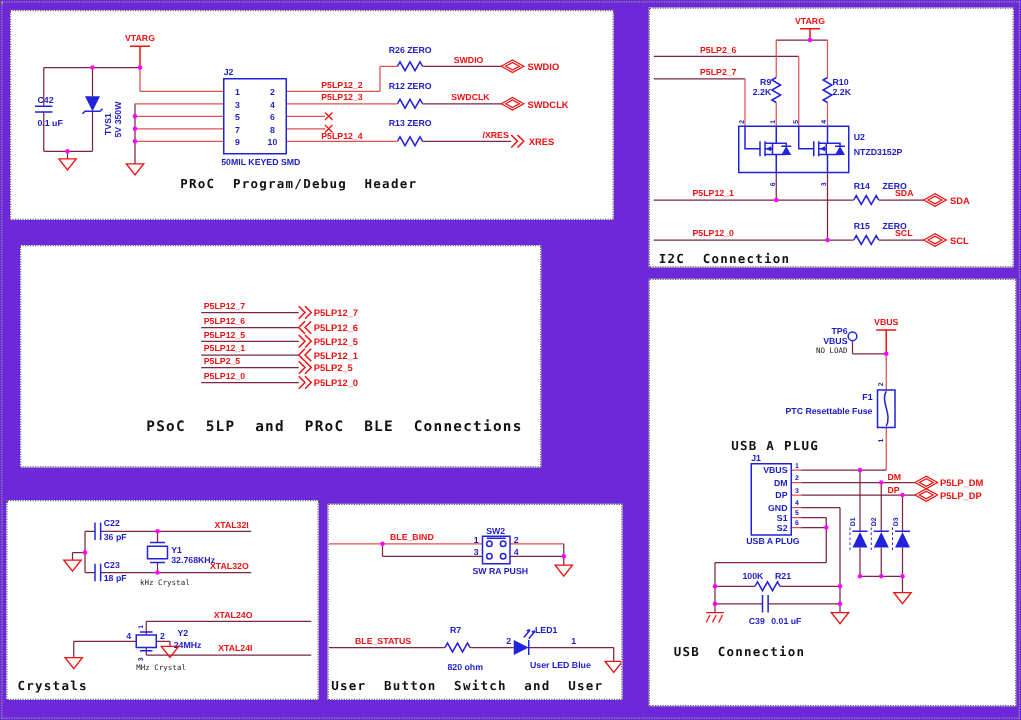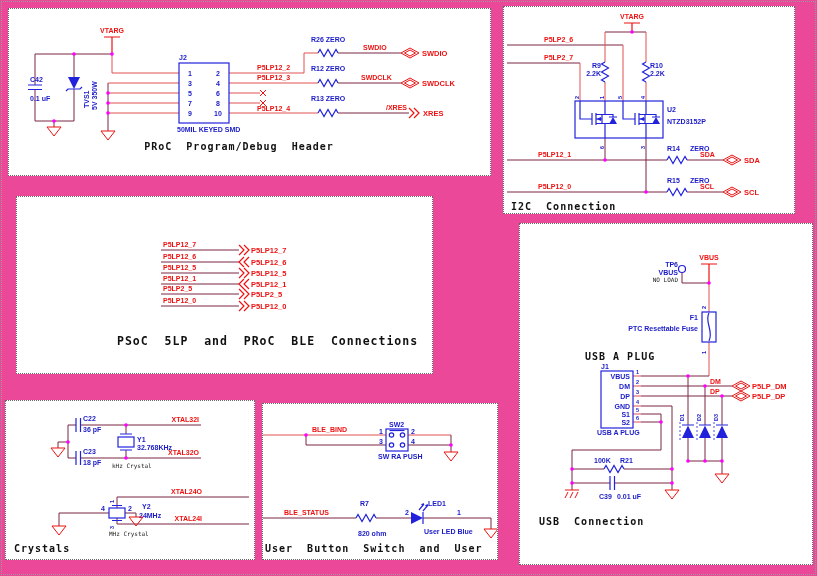--- a/index.html
+++ b/index.html
@@ -1,16 +1,16 @@
 <!DOCTYPE html>
 <html><head>
 <meta charset="utf-8">
 <style>
   html,body{margin:0;padding:0;background:#ffffff;}
-  .sheet{position:relative;width:817px;height:576px;background:#ec4899;font-family:"Liberation Sans",sans-serif;overflow:hidden;}
+  .sheet{position:relative;width:817px;height:576px;background:#6d28d9;font-family:"Liberation Sans",sans-serif;overflow:hidden;}
   .sheet-border{position:absolute;inset:1px;border:1px dotted #999;pointer-events:none;}
   .panel{position:absolute;border:1px dotted #666;box-sizing:border-box;background:#fff;}
   .panel svg{position:absolute;left:0;top:0;display:block;}
   text{white-space:pre;}
   .tb{fill:#1a1ac8;font:bold 7px "Liberation Sans",sans-serif;}
   .tr{fill:#ee1111;font:bold 7px "Liberation Sans",sans-serif;}
   .tp{fill:#ee1111;font:bold 7.5px "Liberation Sans",sans-serif;}
   .tk{fill:#222;font:6px "DejaVu Sans Mono",monospace;}
   .title{fill:#111;font:bold 10px "DejaVu Sans Mono",monospace;letter-spacing:1px;}
   .big{font-size:11.5px;}
@@ -247,21 +247,21 @@
   <use href="#gnd" transform="translate(228,125)"></use>
   <g>
     <circle class="dot" cx="43" cy="31" r="1.8"></circle>
           <circle class="dot" cx="188" cy="41" r="1.8"></circle>
   </g>
   <text class="title" x="2" y="148">User  Button  Switch  and  User  LED</text>
 </svg>
 </div>
 
 
-<div class="panel" style="left:503px;top:6px;width:292px;height:208px;">
+<div class="panel" style="left:519px;top:6px;width:292px;height:208px;">
 <svg width="290" height="206" viewBox="0 0 290 206">
   <g>
     <path class="pw" d="M120,16 H136 M128,16 V25"></path>
     <path class="w" d="M101,25 H142 M3,38 H119 M3,56 H76 M101,131 V153 M142,131 V185 M3,153 H163 M183,153 H219 M3,185 H163 M183,185 H219"></path>
     <path class="wr" d="M101,25 V55 M101,75 V94 M142,25 V55 M142,75 V94 M119,38 V94 M76,56 V94"></path>
   </g>
   <text class="tr mid" x="128" y="12">VTARG</text>
   <text class="tr" x="40" y="35">P5LP2_6</text>
   <text class="tr" x="40" y="53">P5LP2_7</text>
   <g>

